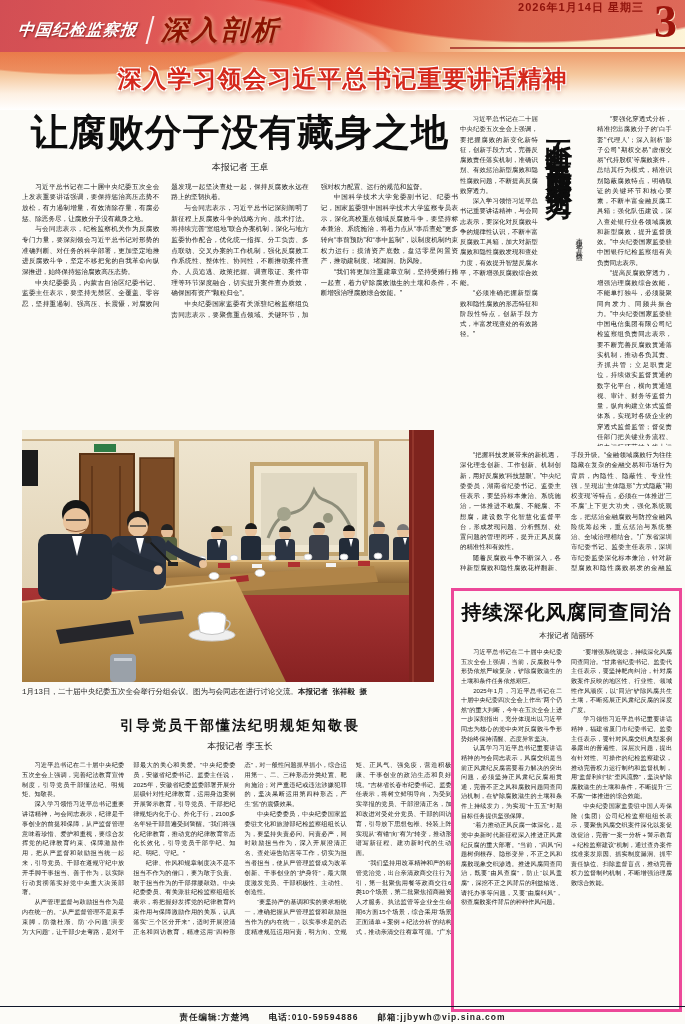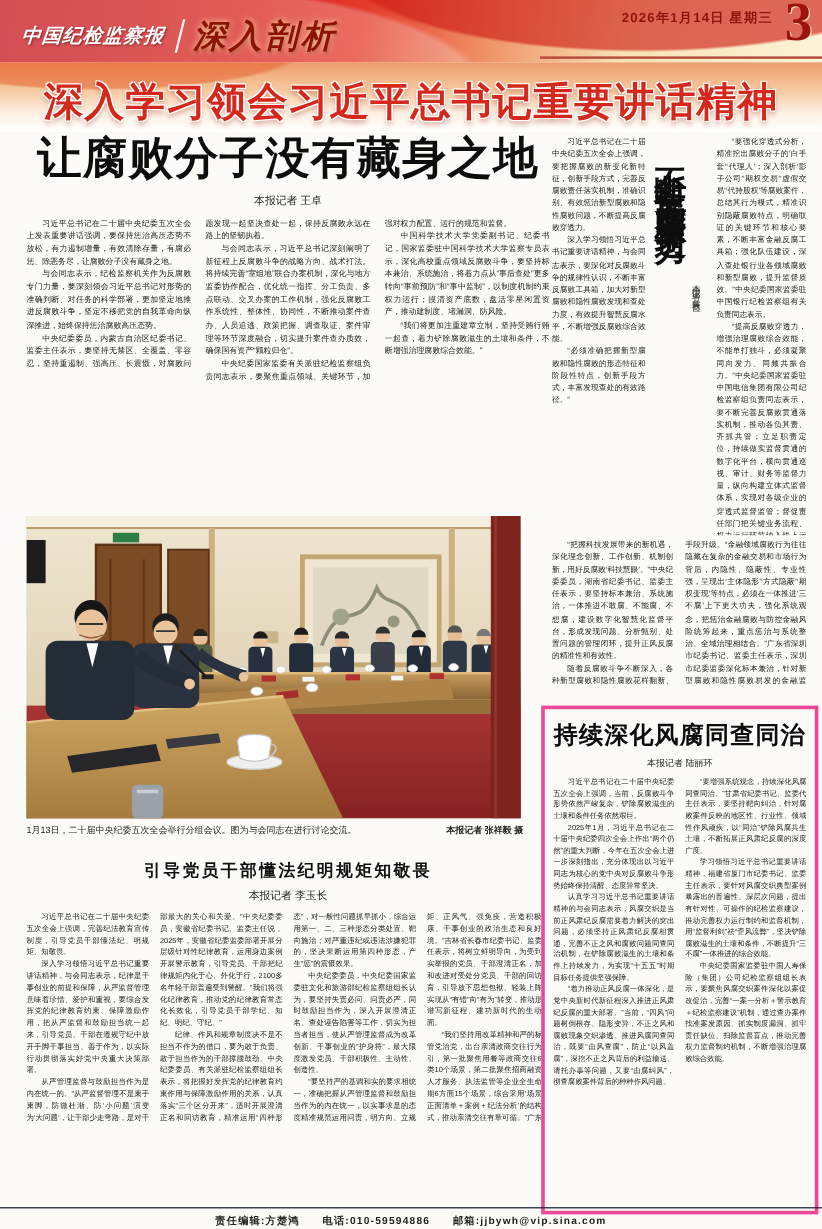--- a/index.html
+++ b/index.html
@@ -9,31 +9,31 @@
   
   .masthead{position:absolute;left:0;top:0;width:685px;height:52px;
     background:
       radial-gradient(ellipse 420px 120px at 78% -55%, rgba(205,30,22,.65) 58%, rgba(205,30,22,0) 60%),
       radial-gradient(ellipse 500px 160px at 18% 150%, rgba(255,255,255,.25) 55%, rgba(255,255,255,0) 57%),
       linear-gradient(100deg,#c3131b 0%,#d7231e 28%,#e43a2c 44%,#f0956a 60%,#f8e2b4 76%,#fdf4d8 100%);}
   .mast-left{position:absolute;left:18px;top:12px;display:flex;align-items:center;}
   .logo{color:#fff;font-size:16px;font-weight:bold;font-family:"Liberation Serif",serif;font-style:italic;transform:skewX(-6deg);text-shadow:1px 1px 2px rgba(90,0,0,.6);letter-spacing:1px;}
   .mast-divider{display:inline-block;width:2px;height:28px;background:rgba(255,255,255,.9);margin:0 10px 0 12px;transform:skewX(-14deg);}
   .section-title{font-size:27px;font-weight:900;font-style:italic;color:#8c1202;letter-spacing:3px;text-shadow:0 0 5px rgba(255,235,180,.95),1px 2px 2px rgba(120,10,0,.45);}
-  .mast-right{position:absolute;right:8px;top:0;height:36px;display:flex;align-items:center;gap:10px;}
+  .mast-right{position:absolute;right:8px;top:0;height:36px;display:flex;align-items:flex-start;gap:10px;}
   .mast-date{color:#8f130c;font-size:11px;font-weight:bold;margin-bottom:8px;letter-spacing:1px;}
   .page-num{color:#9c140c;font-size:46px;font-weight:900;font-family:"Liberation Serif",serif;line-height:.95;text-shadow:1px 1px 0 rgba(255,240,210,.8);}
   .mast-line{position:absolute;right:0;top:47px;width:235px;height:2px;background:#b44a3c;}
 
   
   .banner{position:absolute;left:0;top:52px;width:685px;height:58px;
     background:
       radial-gradient(ellipse 300px 60px at 12% -20%, rgba(230,90,40,.5) 55%, rgba(230,90,40,0) 58%),
       linear-gradient(to bottom,#ed9c6c 0%,#f5c79c 38%,#fdf0e2 72%,#ffffff 100%);}
-  .banner-headline{text-align:center;font-size:33px;font-weight:900;color:#d5281c;letter-spacing:1px;padding-top:11px;
+  .banner-headline{text-align:center;font-size:24px;font-weight:900;color:#d5281c;letter-spacing:1px;padding-top:11px;
     text-shadow:-1px -1px 0 #fff,1px -1px 0 #fff,-1px 1px 0 #fff,1px 1px 0 #fff,0 3px 4px rgba(140,20,5,.35);}
 
   
   .headline-serif{font-family:"Liberation Serif",serif;font-weight:900;color:#0d0d0d;text-align:center;}
   .byline{text-align:center;font-size:9px;color:#222;}
   .body-cols{text-align:justify;color:#191919;overflow:hidden;}
   .body-cols p{margin:0;text-indent:2em;}
 
   
   .article-main{position:absolute;left:22px;top:113px;width:436px;}
@@ -47,21 +47,21 @@
   .rt-colA{width:78px;}
   .rt-mid{width:52px;display:flex;justify-content:center;}
   .rt-colB{flex:1;margin-left:7px;}
   .vert-headline{writing-mode:vertical-rl;font-family:"Liberation Serif",serif;font-size:27px;font-weight:900;letter-spacing:6px;color:#0d0d0d;line-height:1.05;margin-top:4px;}
   .vert-byline{writing-mode:vertical-rl;font-size:7px;color:#333;margin-top:118px;margin-left:1px;letter-spacing:2px;}
   .right-lower{position:absolute;left:460px;top:450px;width:212px;height:132px;column-count:2;column-gap:10px;font-size:6.4px;line-height:1.6;}
 
   
   .photo{position:absolute;left:22px;top:430px;width:412px;height:252px;margin:0;background:#ddd;}
   .photo svg{display:block;}
-  .caption-row{position:absolute;left:22px;top:687px;width:414px;display:flex;justify-content:space-between;font-size:7.5px;color:#222;}
+  .caption-row{position:absolute;left:22px;top:687px;width:414px;display:flex;font-size:7.5px;color:#222;font-family:Liberation Mono, monospace;}
   .caption-text{max-width:320px;}
   .caption-credit{white-space:nowrap;font-weight:bold;}
 
   
   .article-second{position:absolute;left:22px;top:717px;width:436px;}
   .kicker{text-align:center;font-size:14px;font-weight:900;color:#111;letter-spacing:2px;}
   .second-headline{font-size:31px;letter-spacing:1px;margin-top:3px;line-height:1.1;}
   .article-second .byline{margin:5px 0 7px;}
   .second-body{column-count:4;column-gap:9px;height:178px;font-size:6.2px;line-height:1.58;}
 

